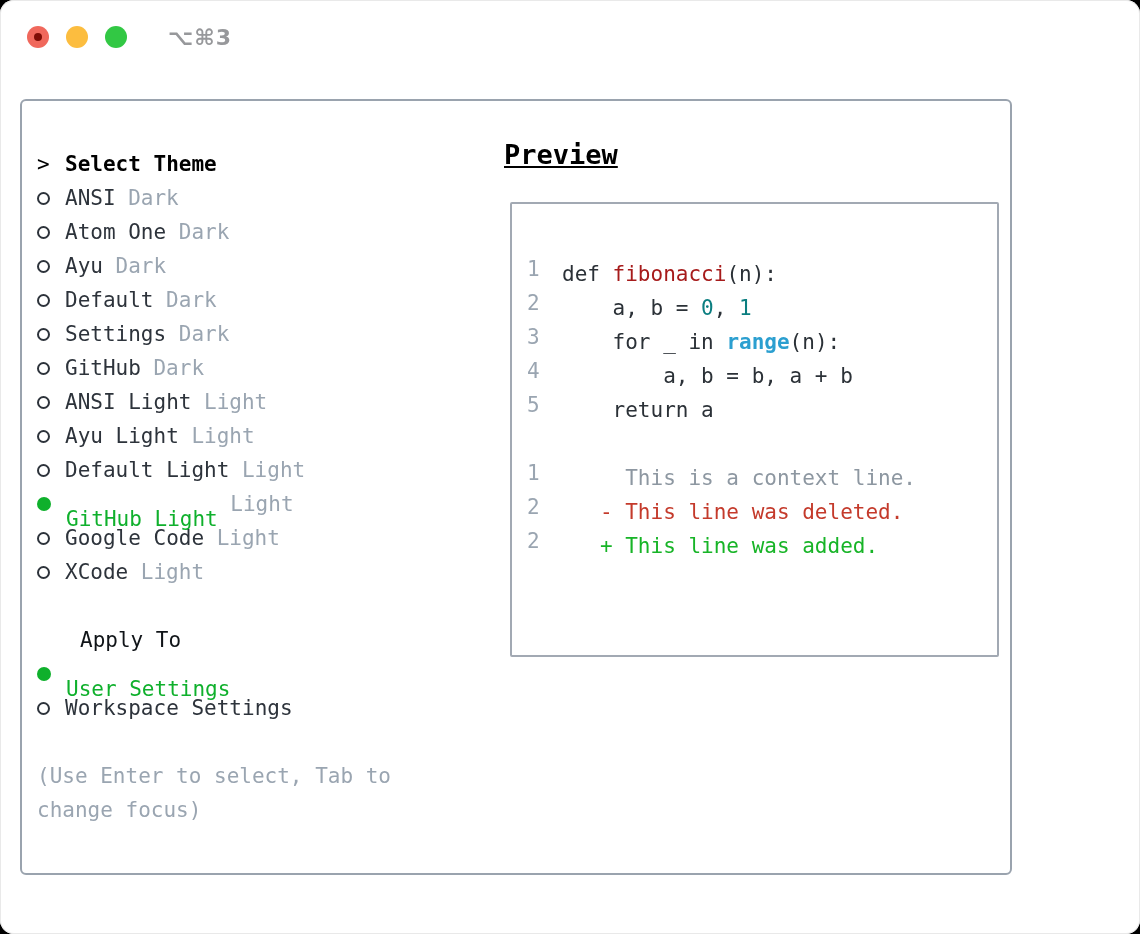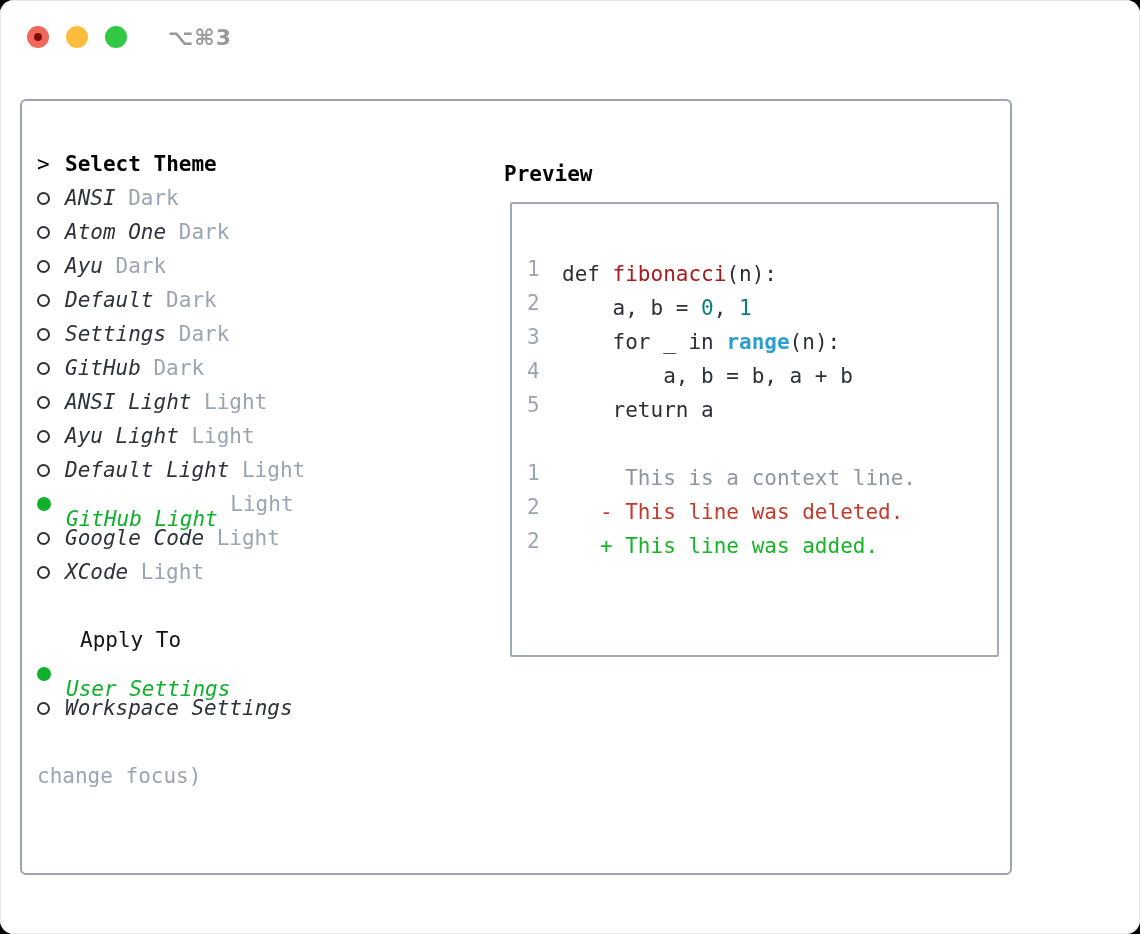--- a/index.html
+++ b/index.html
@@ -37,29 +37,29 @@
     position:absolute;left:20px;top:99px;width:988px;height:772px;
     border:2px solid #9aa3ae;border-radius:6px;background:#fff;
   }
   .row{display:flex;align-items:center;height:34px;font-size:21px;color:var(--label);}
   
   .left-col{position:absolute;left:15px;top:46px;width:440px;}
   .caret{display:inline-block;width:13px;flex:none;color:#000;}
   .hdr-label{margin-left:15px;font-weight:bold;color:#000;white-space:pre;}
   .radio{width:13px;height:13px;flex:none;border:2px solid #2d333b;border-radius:50%;box-sizing:border-box;}
   .radio.sel{width:14px;height:14px;border:none;background:var(--green);}
-  .tlabel{margin-left:15px;white-space:pre;font-style:italic;}
+  .tlabel{margin-left:15px;white-space:pre;}
   .tlabel.sel{color:var(--green);margin-top:30px;}
   .tvariant{margin-left:0.6em;color:var(--muted);white-space:pre;}
   .spacer{height:34px;}
   .apply-hdr{padding-left:43px;color:#101418;}
   .hint{padding-left:0;color:var(--muted);}
   
-  .preview-title{position:absolute;left:482px;top:56px;height:34px;display:flex;align-items:center;
-    font-size:21px;font-weight:bold;color:#000;}
+  .preview-title{position:absolute;left:482px;top:36px;height:34px;display:flex;align-items:center;
+    font-size:27px;font-weight:bold;color:#000;text-decoration:underline;}
   .preview-box{
     position:absolute;left:488px;top:101px;width:470px;height:403px;
     border:2px solid #a2a9b3;border-radius:2px;background:#fff;
     padding:48px 0 0 15px;box-sizing:content-box;overflow:hidden;
   }
   .pline{display:flex;height:34px;align-items:center;font-size:21px;}
   .lnum{display:inline-block;width:35px;flex:none;color:var(--muted);white-space:pre;}
   .lcontent{white-space:pre;margin-top:9px;}
   .c-plain{color:#2b3137;}
   .c-func{color:var(--syn-func);}
@@ -164,20 +164,21 @@
             <span class="tlabel sel">User Settings</span>
           </div>
           <div class="row">
             <span class="radio"></span>
             <span class="tlabel">Workspace Settings</span>
           </div>
         </div>
 
       <div class="spacer"></div>
 
+      <div class="row hint">(Use Enter to select, Tab to</div>
       <div class="row hint">change focus)</div>
     </div>
 
     <div class="preview-title">Preview</div>
 
     <div class="preview-box">
       <div id="preview-code">
           <div class="pline">
             <span class="lnum">1</span>
             <span class="lcontent"><span class="c-plain">def </span><span class="c-func">fibonacci</span><span class="c-plain">(n):</span></span>

